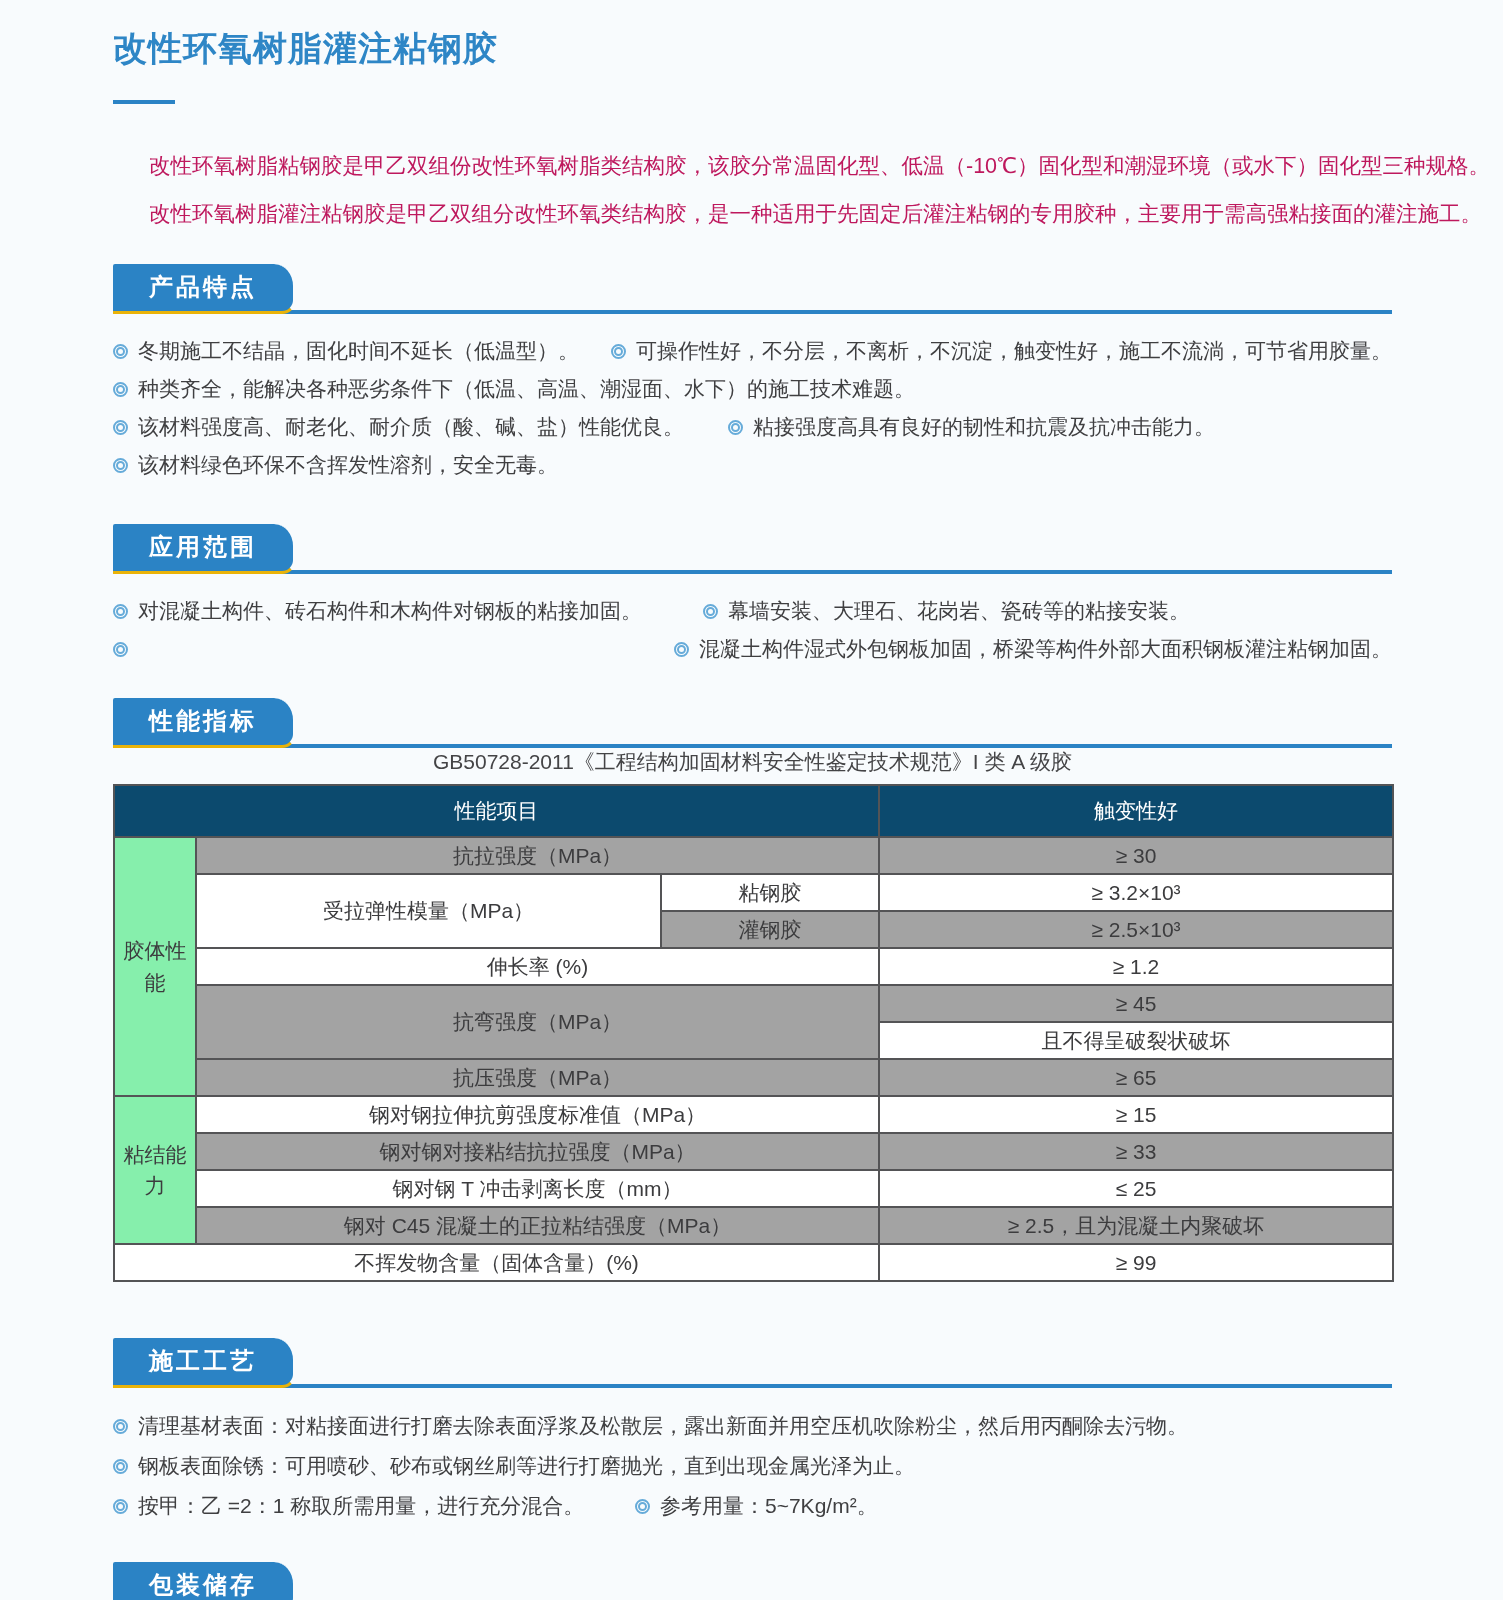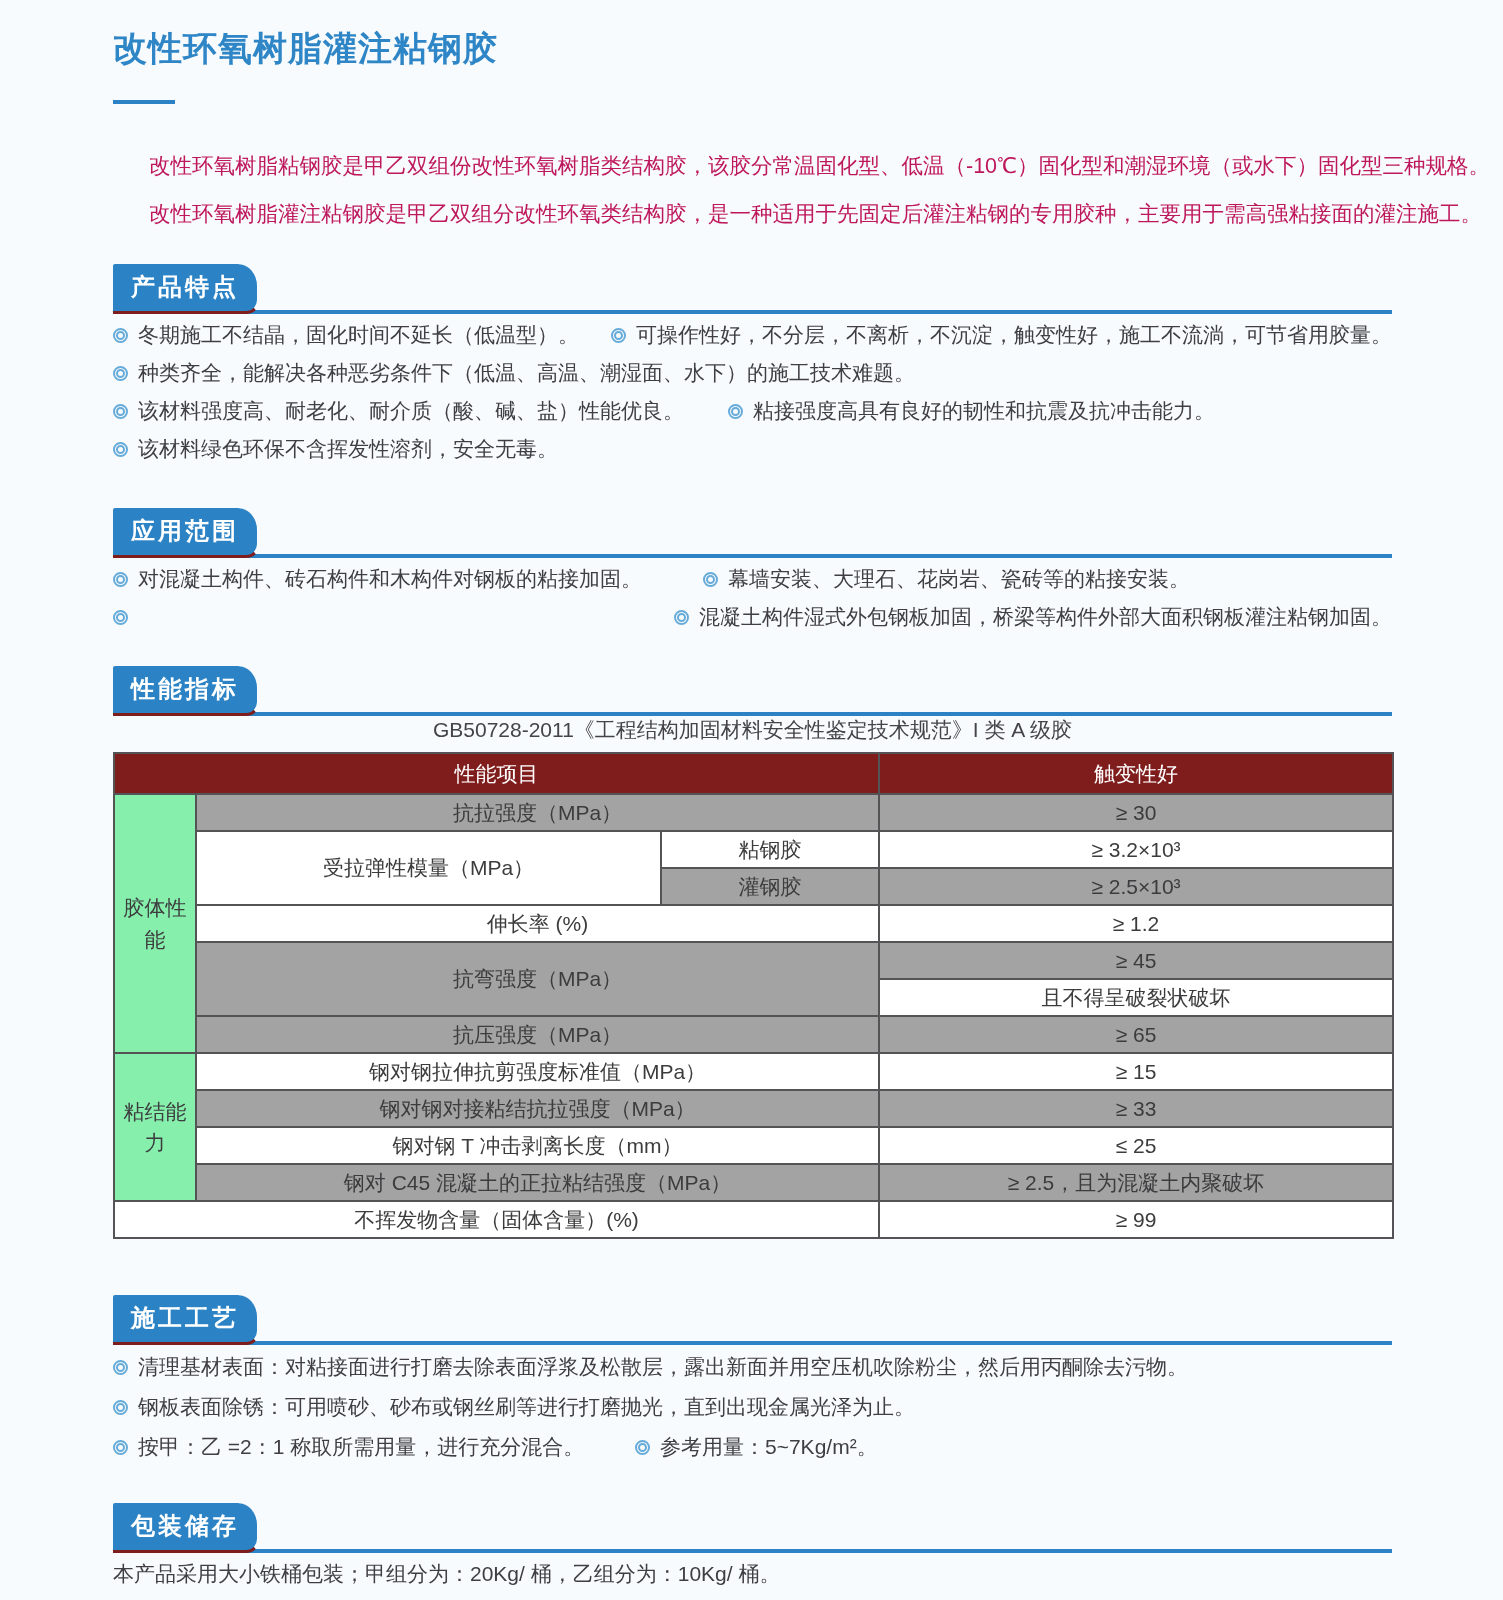--- a/index.html
+++ b/index.html
@@ -22,26 +22,26 @@
 
   .intro { margin-top:38px; }
   .intro p { font-size:21.5px; line-height:48px; padding-left:36px; color:#be185d; white-space:nowrap; }
 
   .section-header { position:relative; height:50px; }
   .sec-line { position:absolute; left:0; right:0; bottom:0; height:4px; background:#2b83c5; }
   .sec-badge {
     position:absolute; left:0; bottom:0; height:50px;
     background:#2b83c5; color:#fff;
     font-size:24px; font-weight:bold; letter-spacing:3px;
-    line-height:45px; padding:0 18px;
-    border-right:3px solid #f8fbfd; border-bottom:3px solid #7f1d1d;
+    line-height:45px; padding:0 36px;
+    border-right:3px solid #f8fbfd; border-bottom:3px solid #eab308;
     border-radius:2px 22px 14px 0;
   }
 
-  .b-list { margin-top:2px; }
+  .b-list { margin-top:18px; }
   .b-row { display:flex; height:38px; align-items:center; white-space:nowrap; }
   .b-row.tall { height:40px; }
   .b-item { display:flex; align-items:center; }
   .b-text { font-size:21px; color:#3f3f41; }
   .bullet {
     display:inline-block; flex:none; width:15px; height:15px;
     border:2px solid #66abd9; border-radius:50%;
     position:relative; margin-right:10px;
   }
   .bullet::after {
@@ -50,21 +50,21 @@
   }
 
   .tbl-caption { text-align:center; font-size:21px; color:#444446; }
 
   table.perf { margin-top:8px; border-collapse:collapse; width:1279px; table-layout:fixed; }
   table.perf th, table.perf td {
     border:2px solid #545456; text-align:center; vertical-align:middle;
     font-size:21px; font-weight:normal; height:37px; background:#ffffff; color:#3c3c3e;
     padding:0 4px; overflow:hidden;
   }
-  table.perf th { background:#7f1d1d; color:#ffffff; height:41px; }
+  table.perf th { background:#0c4a6e; color:#ffffff; height:52px; }
   table.perf td.g { background:#a3a3a3; }
   table.perf td.grp { background:#86efac; line-height:1.5; }
 
   .mt-intro { margin-top:26px; }
   .mt-apps  { margin-top:40px; }
   .mt-perf  { margin-top:30px; }
   .mt-proc  { margin-top:56px; }
   .mt-pack  { margin-top:36px; }
 </style>
 </head>

